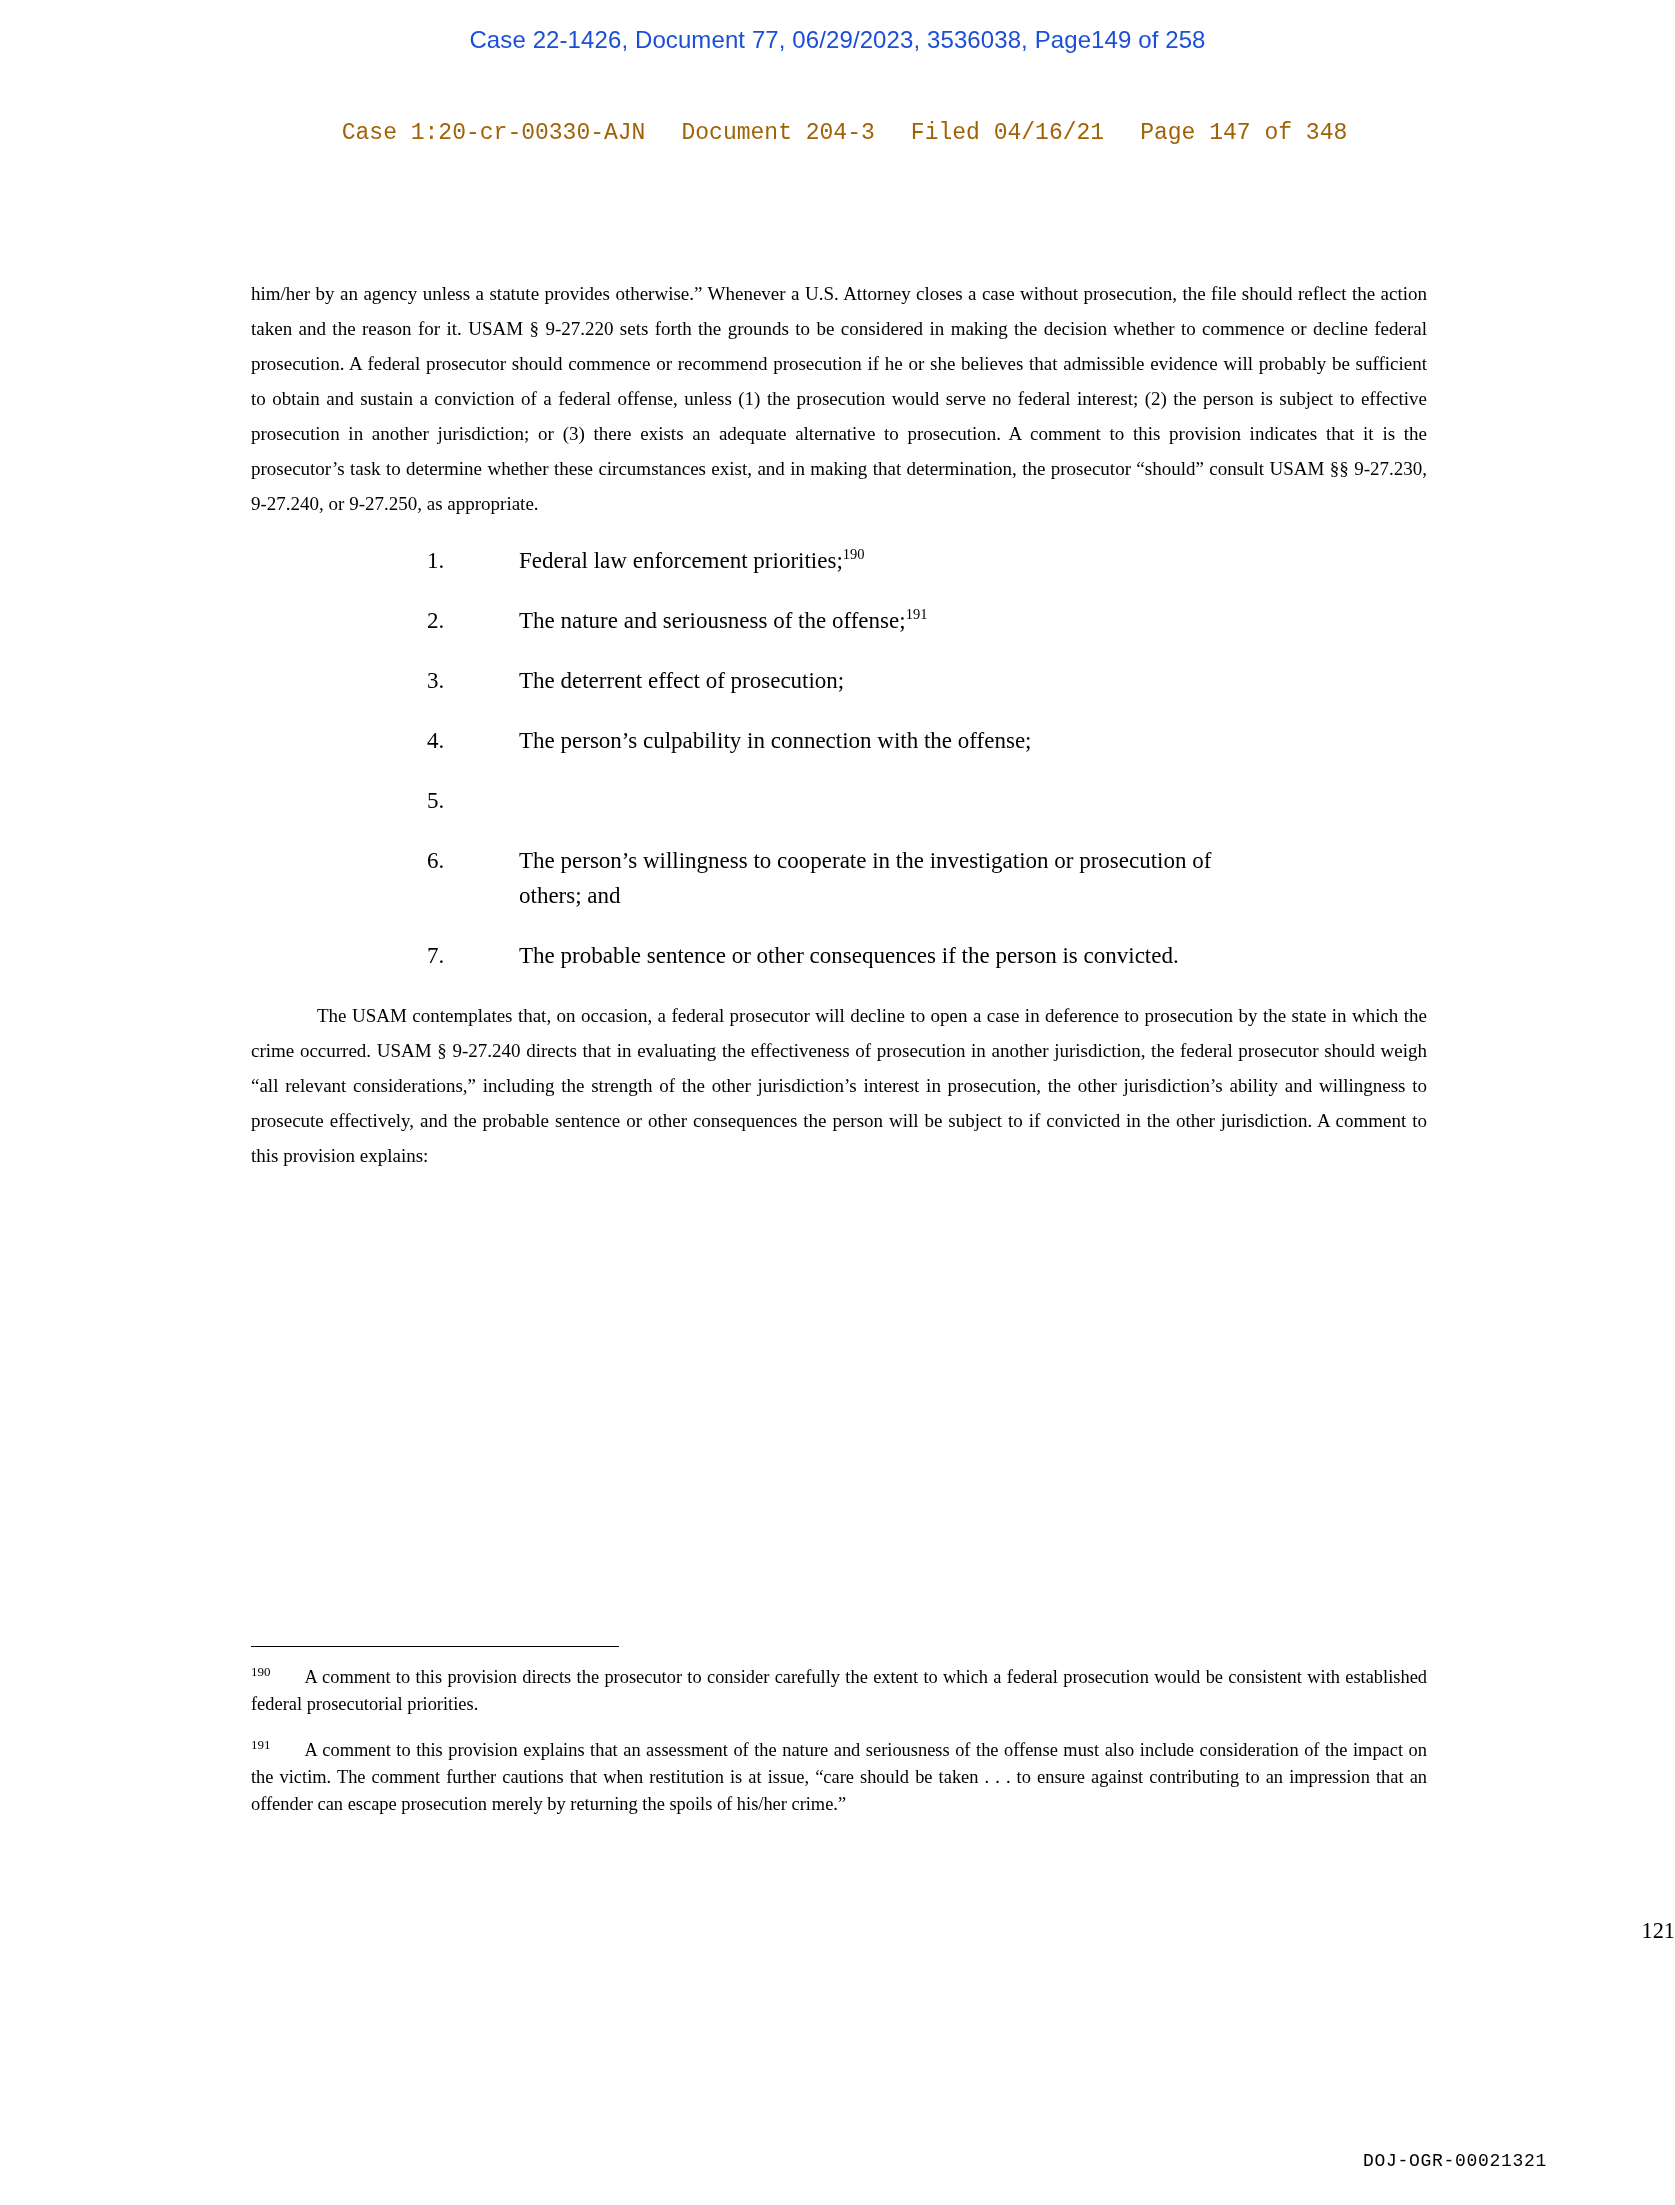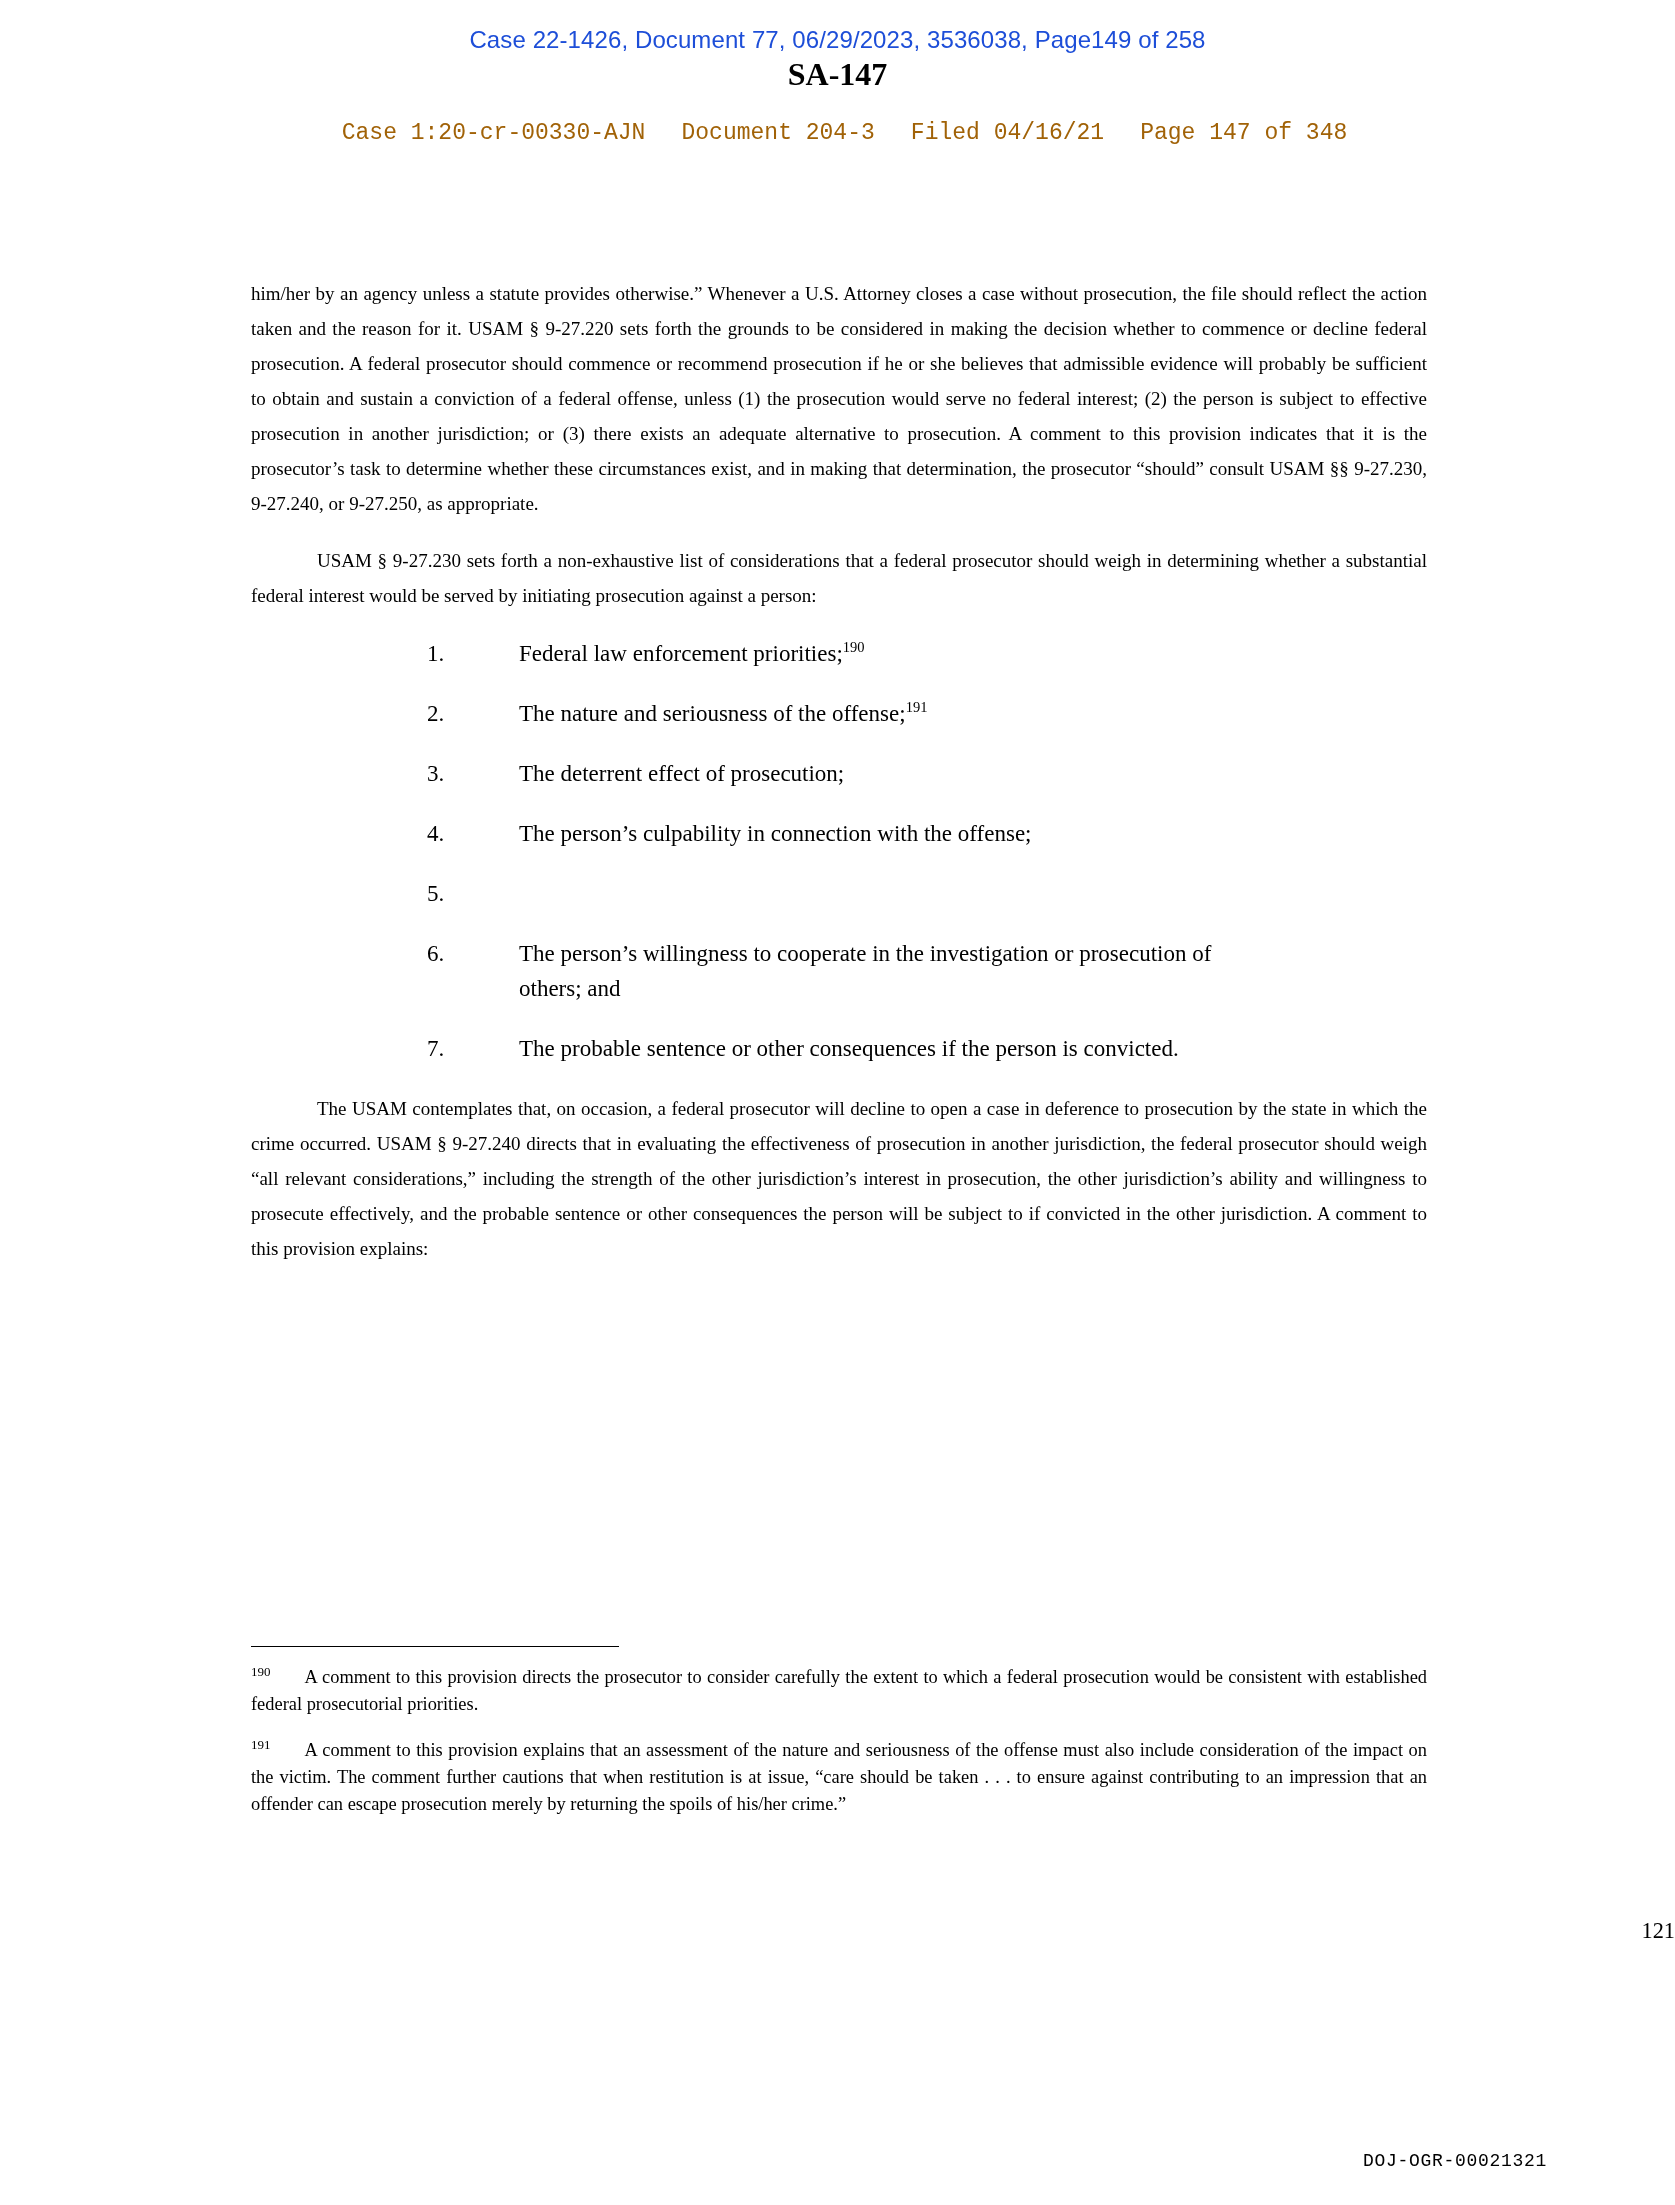--- a/index.html
+++ b/index.html
@@ -146,34 +146,32 @@
     margin-left: 34px;
   }
 </style>
 </head>
 <body>
 
 <div class="page">
 
   <div class="ecf-stamp">Case 22-1426, Document 77, 06/29/2023, 3536038, Page149 of 258</div>
 
-  <div class="sa-label">SA-147</div>
 
   <div class="case-stamp">
     <span>Case 1:20-cr-00330-AJN</span>
     <span>Document 204-3</span>
     <span>Filed 04/16/21</span>
     <span>Page 147 of 348</span>
   </div>
 
   <div class="content">
 
     <p class="body">him/her by an agency unless a statute provides otherwise.”  Whenever a U.S. Attorney closes a case without prosecution, the file should reflect the action taken and the reason for it.  USAM § 9-27.220 sets forth the grounds to be considered in making the decision whether to commence or decline federal prosecution.  A federal prosecutor should commence or recommend prosecution if he or she believes that admissible evidence will probably be sufficient to obtain and sustain a conviction of a federal offense, unless (1) the prosecution would serve no federal interest; (2) the person is subject to effective prosecution in another jurisdiction; or (3) there exists an adequate alternative to prosecution.  A comment to this provision indicates that it is the prosecutor’s task to determine whether these circumstances exist, and in making that determination, the prosecutor “should” consult USAM §§ 9-27.230, 9-27.240, or 9-27.250, as appropriate.</p>
 
-    <p class="body indent">USAM § 9-27.230 sets forth a non-exhaustive list of considerations that a federal prosecutor should weigh in determining whether a substantial federal interest would be served by initiating prosecution against a person:</p>
 
     <ul class="numlist">
       <li>
         <span class="num">1.</span>
         <span class="txt"><span>Federal law enforcement priorities;</span><sup>190</sup></span>
       </li>
       <li>
         <span class="num">2.</span>
         <span class="txt"><span>The nature and seriousness of the offense;</span><sup>191</sup></span>
       </li>

